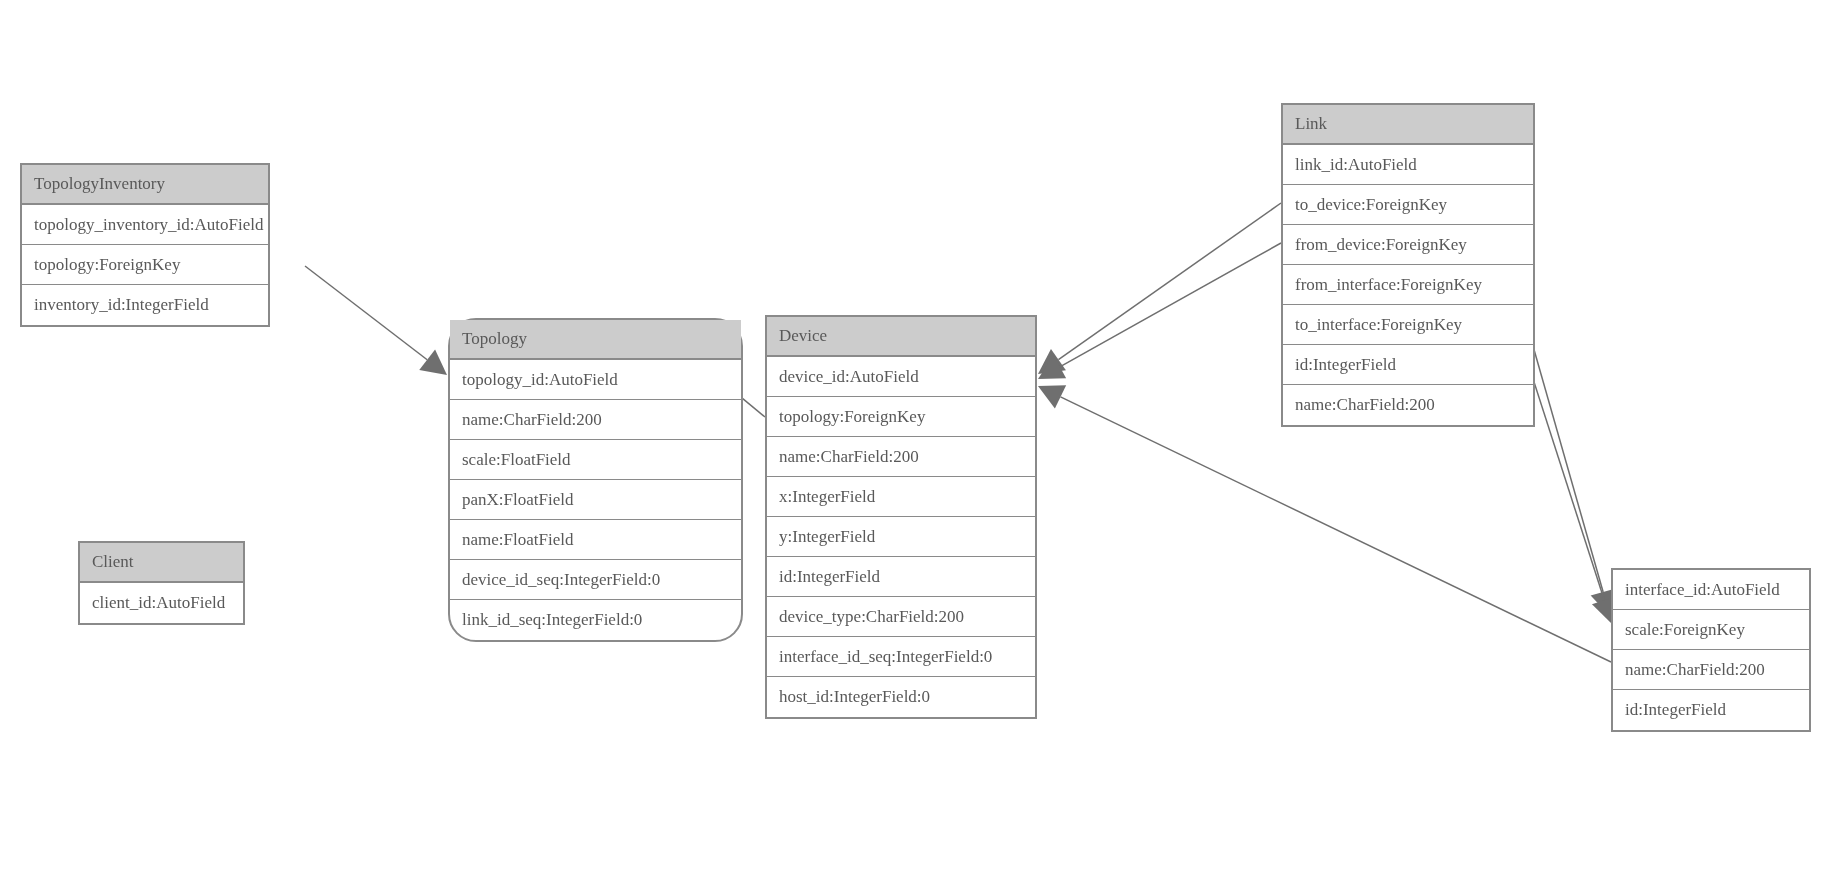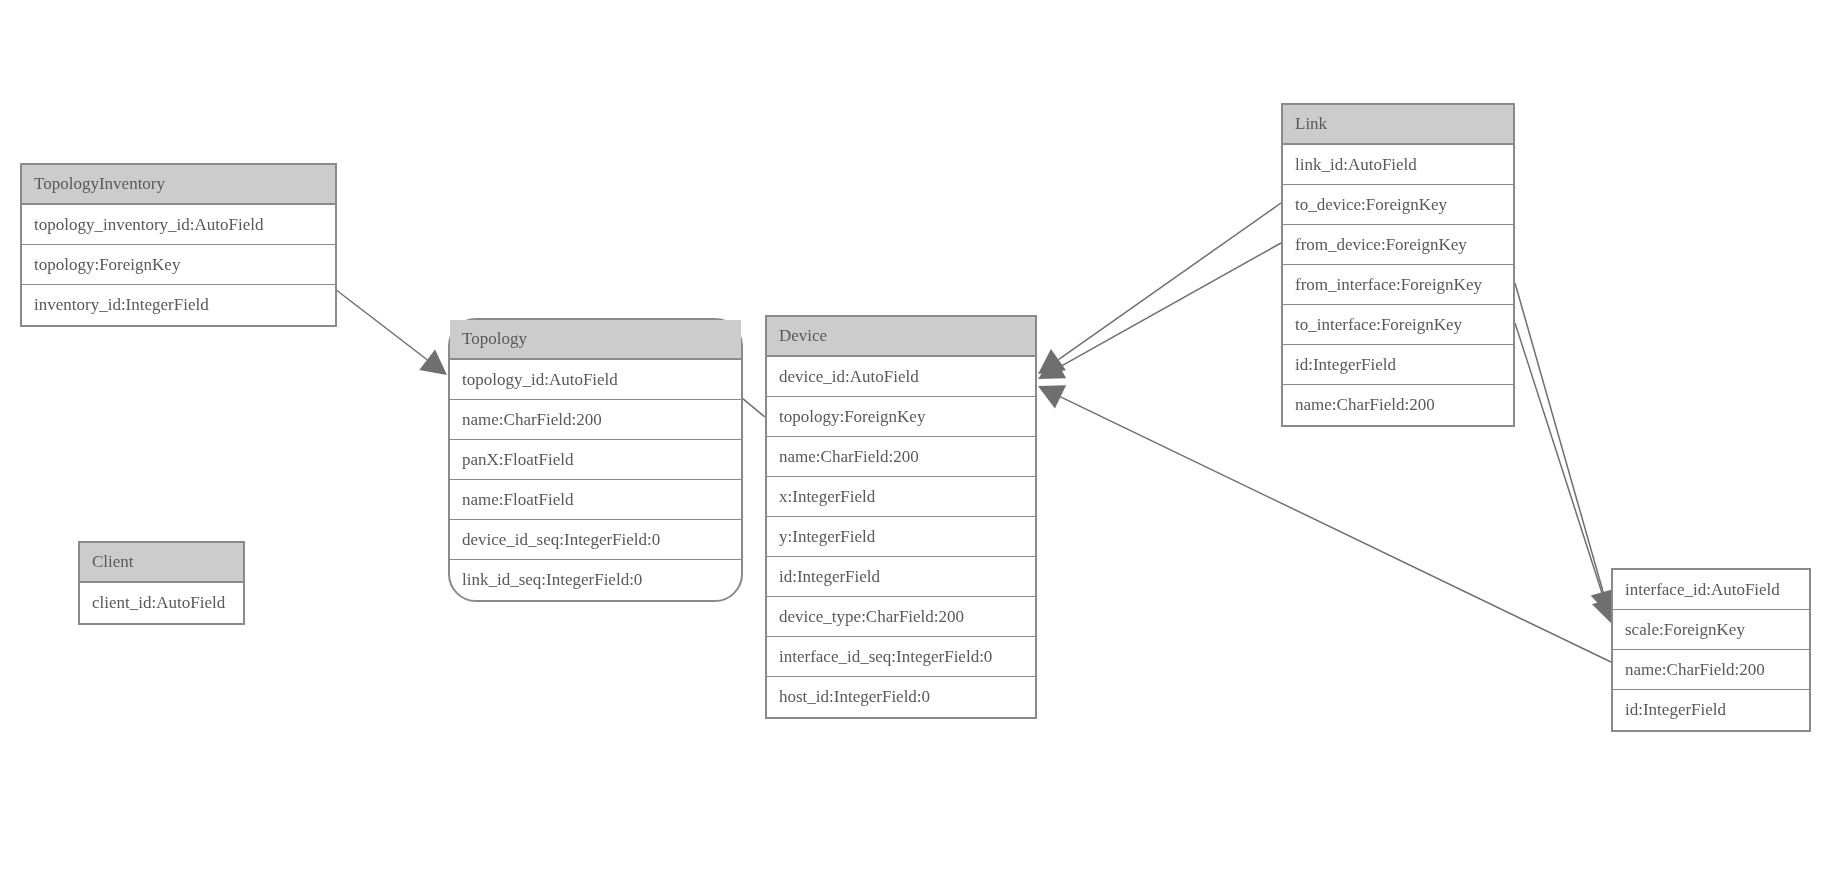--- a/index.html
+++ b/index.html
@@ -75,21 +75,21 @@
       <line x1="1281" y1="243" x2="1059.8157115217114" y2="366.79038367509156" stroke="#6f6f6f" stroke-width="1.5"></line>
       <polygon points="1038,379 1053.466711032759,355.44621368380166 1066.1647120106638,378.13455366638146" fill="#6f6f6f"></polygon>
       <line x1="1611" y1="662" x2="1060.5233343359619" y2="396.8489359105157" stroke="#6f6f6f" stroke-width="1.5"></line>
       <polygon points="1038,386 1066.16478100943,385.1368020558155 1054.8818876624937,408.5610697652159" fill="#6f6f6f"></polygon>
       <line x1="1515" y1="283" x2="1603.1415074864065" y2="591.9591788734041" stroke="#6f6f6f" stroke-width="1.5"></line>
       <polygon points="1610,616 1590.6402805005766,595.5255949804726 1615.6427344722363,588.3927627663355" fill="#6f6f6f"></polygon>
       <line x1="1515" y1="323" x2="1604.3318600715033" y2="600.2050503249745" stroke="#6f6f6f" stroke-width="1.5"></line>
       <polygon points="1612,624 1591.9584862404902,604.1924830877928 1616.7052339025165,596.2176175621563" fill="#6f6f6f"></polygon>
     </svg>
   <div id="entities">
-      <div class="entity" style="left: 20px; top: 163px; width: 317px;">
+      <div class="entity" style="left: 20px; top: 163px; width: 250px;">
         <div class="entity-header">
           <span>TopologyInventory</span>
         </div>
         <div class="entity-row">
           <span>topology_inventory_id:AutoField</span>
         </div>
         <div class="entity-row">
           <span>topology:ForeignKey</span>
         </div>
         <div class="entity-row">
@@ -100,20 +100,23 @@
         <div class="entity-header">
           <span>Topology</span>
         </div>
         <div class="entity-row">
           <span>topology_id:AutoField</span>
         </div>
         <div class="entity-row">
           <span>name:CharField:200</span>
         </div>
         <div class="entity-row">
+          <span>scale:FloatField</span>
+        </div>
+        <div class="entity-row">
           <span>panX:FloatField</span>
         </div>
         <div class="entity-row">
           <span>name:FloatField</span>
         </div>
         <div class="entity-row">
           <span>device_id_seq:IntegerField:0</span>
         </div>
         <div class="entity-row">
           <span>link_id_seq:IntegerField:0</span>
@@ -152,21 +155,21 @@
         <div class="entity-row">
           <span>device_type:CharField:200</span>
         </div>
         <div class="entity-row">
           <span>interface_id_seq:IntegerField:0</span>
         </div>
         <div class="entity-row">
           <span>host_id:IntegerField:0</span>
         </div>
       </div>
-      <div class="entity" style="left: 1281px; top: 103px; width: 234px;">
+      <div class="entity" style="left: 1281px; top: 103px; width: 254px;">
         <div class="entity-header">
           <span>Link</span>
         </div>
         <div class="entity-row">
           <span>link_id:AutoField</span>
         </div>
         <div class="entity-row">
           <span>to_device:ForeignKey</span>
         </div>
         <div class="entity-row">

